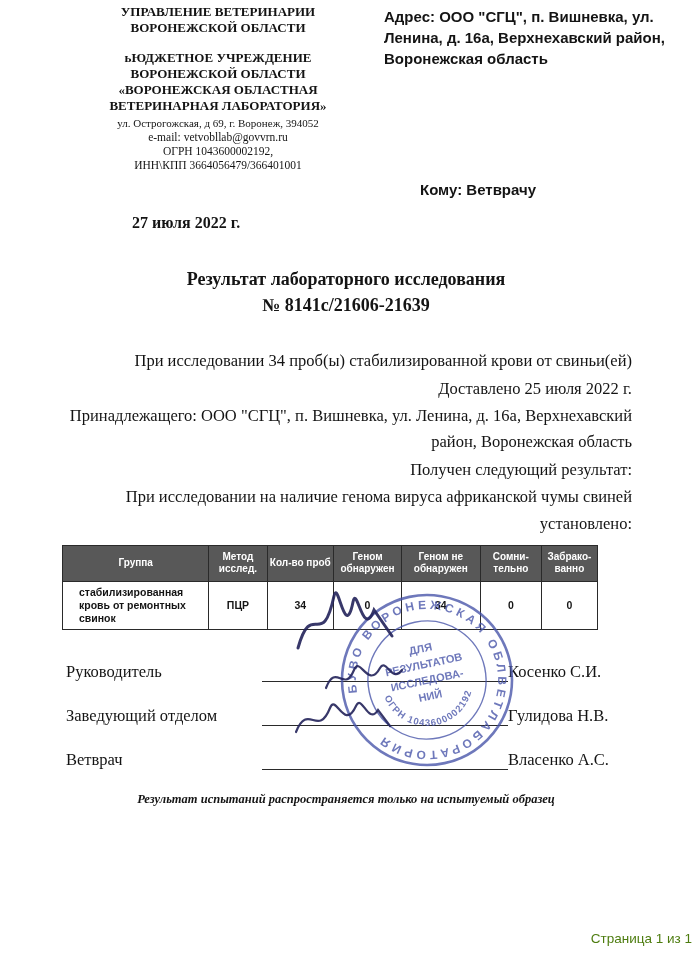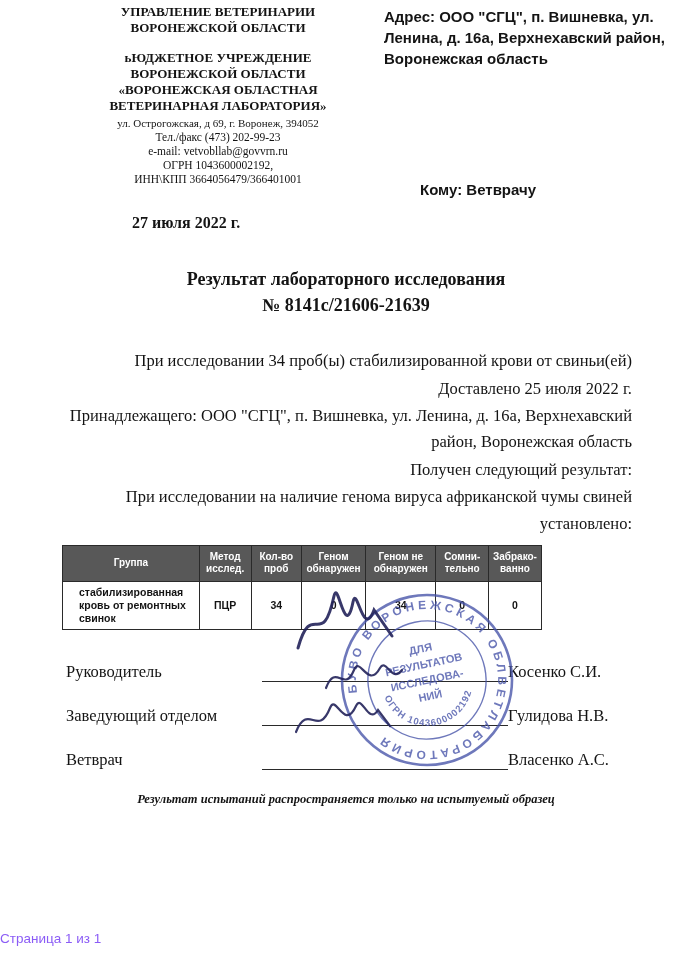--- a/index.html
+++ b/index.html
@@ -18,56 +18,55 @@
   .header-right { width:300px; margin-left:6px; font-family:"Liberation Sans", sans-serif; }
   .recipient-address { font-weight:bold; font-size:15px; line-height:1.4; padding-top:2px; }
   .recipient-to { font-weight:bold; font-size:15px; margin-top:112px; margin-left:36px; }
   .doc-date { font-weight:bold; font-size:16px; margin-left:132px; margin-top:16px; }
   
   .doc-title { text-align:center; margin-top:34px; font-weight:bold; font-size:18px; line-height:1.45; }
   
   .body-text { margin:30px 60px 0 62px; font-size:16.5px; line-height:1.6;text-align:right; }
   .body-text p { margin-bottom:1px; }
   
-  table.results { border-collapse:collapse; width:480px; margin:8px 0 0 62px;
+  table.results { border-collapse:collapse; width:536px; margin:8px 0 0 62px;
     font-family:"Liberation Sans", sans-serif; }
   table.results th, table.results td { border:1px solid #2a2a2a; }
   table.results th {
     background:#585858; color:#ffffff; font-size:10px; font-weight:bold;
     padding:5px 2px; text-align:center; line-height:1.25;
   }
   table.results td {
     font-size:10.5px; font-weight:bold; padding:4px 3px; text-align:center; line-height:1.25;
   }
   table.results td.group-cell { text-align:left;padding-left:16px; }
   
   .signatures { margin:30px 66px 0 66px; }
   .sig-row { display:flex; align-items:flex-end; margin-bottom:22px; }
   .sig-role { width:196px; font-size:16.5px; }
   .sig-line { width:246px; border-bottom:1.6px solid #2a2a2a; height:22px; }
   .sig-name { margin-left:auto; font-size:16.5px; width:118px;font-family:Liberation Serif, serif; }
   
   .disclaimer { text-align:center; font-weight:bold; font-size:12.5px; margin-top:14px;font-style:italic; }
-  .page-footer { position:absolute; bottom:22px; left:0; width:100%; text-align:left;
-    font-family:"Liberation Sans", sans-serif; font-size:13.5px; color:#8b5cf6; }
+  .page-footer { position:absolute; bottom:22px; left:0; width:100%; text-align:right;
+    font-family:"Liberation Sans", sans-serif; font-size:13.5px; color:#4d7c0f; }
   
   .overlay { position:absolute; left:0; top:0; width:692px; height:968px; pointer-events:none; }
   .stamp-text { fill:#4653a8; font-family:"Liberation Sans", sans-serif; font-weight:bold; }
 </style>
 </head>
 <body>
 
 <div class="page">
 
   <div class="header">
     <div class="header-left">
       <div class="org-name">УПРАВЛЕНИЕ ВЕТЕРИНАРИИ ВОРОНЕЖСКОЙ ОБЛАСТИ</div>
       <div class="inst-name">ьЮДЖЕТНОЕ УЧРЕЖДЕНИЕ ВОРОНЕЖСКОЙ ОБЛАСТИ «ВОРОНЕЖСКАЯ ОБЛАСТНАЯ ВЕТЕРИНАРНАЯ ЛАБОРАТОРИЯ»</div>
       <div class="contact-line sm">ул. Острогожская, д 69, г. Воронеж, 394052</div>
-      <div class="contact-line">Тел./факс  (473) 202-99-23</div>
       <div class="contact-line">e-mail: vetvobllab@govvrn.ru</div>
       <div class="contact-line">ОГРН 1043600002192,</div>
       <div class="contact-line">ИНН\КПП 3664056479/366401001</div>
     </div>
     <div class="header-right">
       <div class="recipient-address">Адрес: ООО "СГЦ", п. Вишневка, ул. Ленина, д. 16а, Верхнехавский район, Воронежская область</div>
       <div class="recipient-to">Кому: Ветврачу</div>
     </div>
   </div>
 

